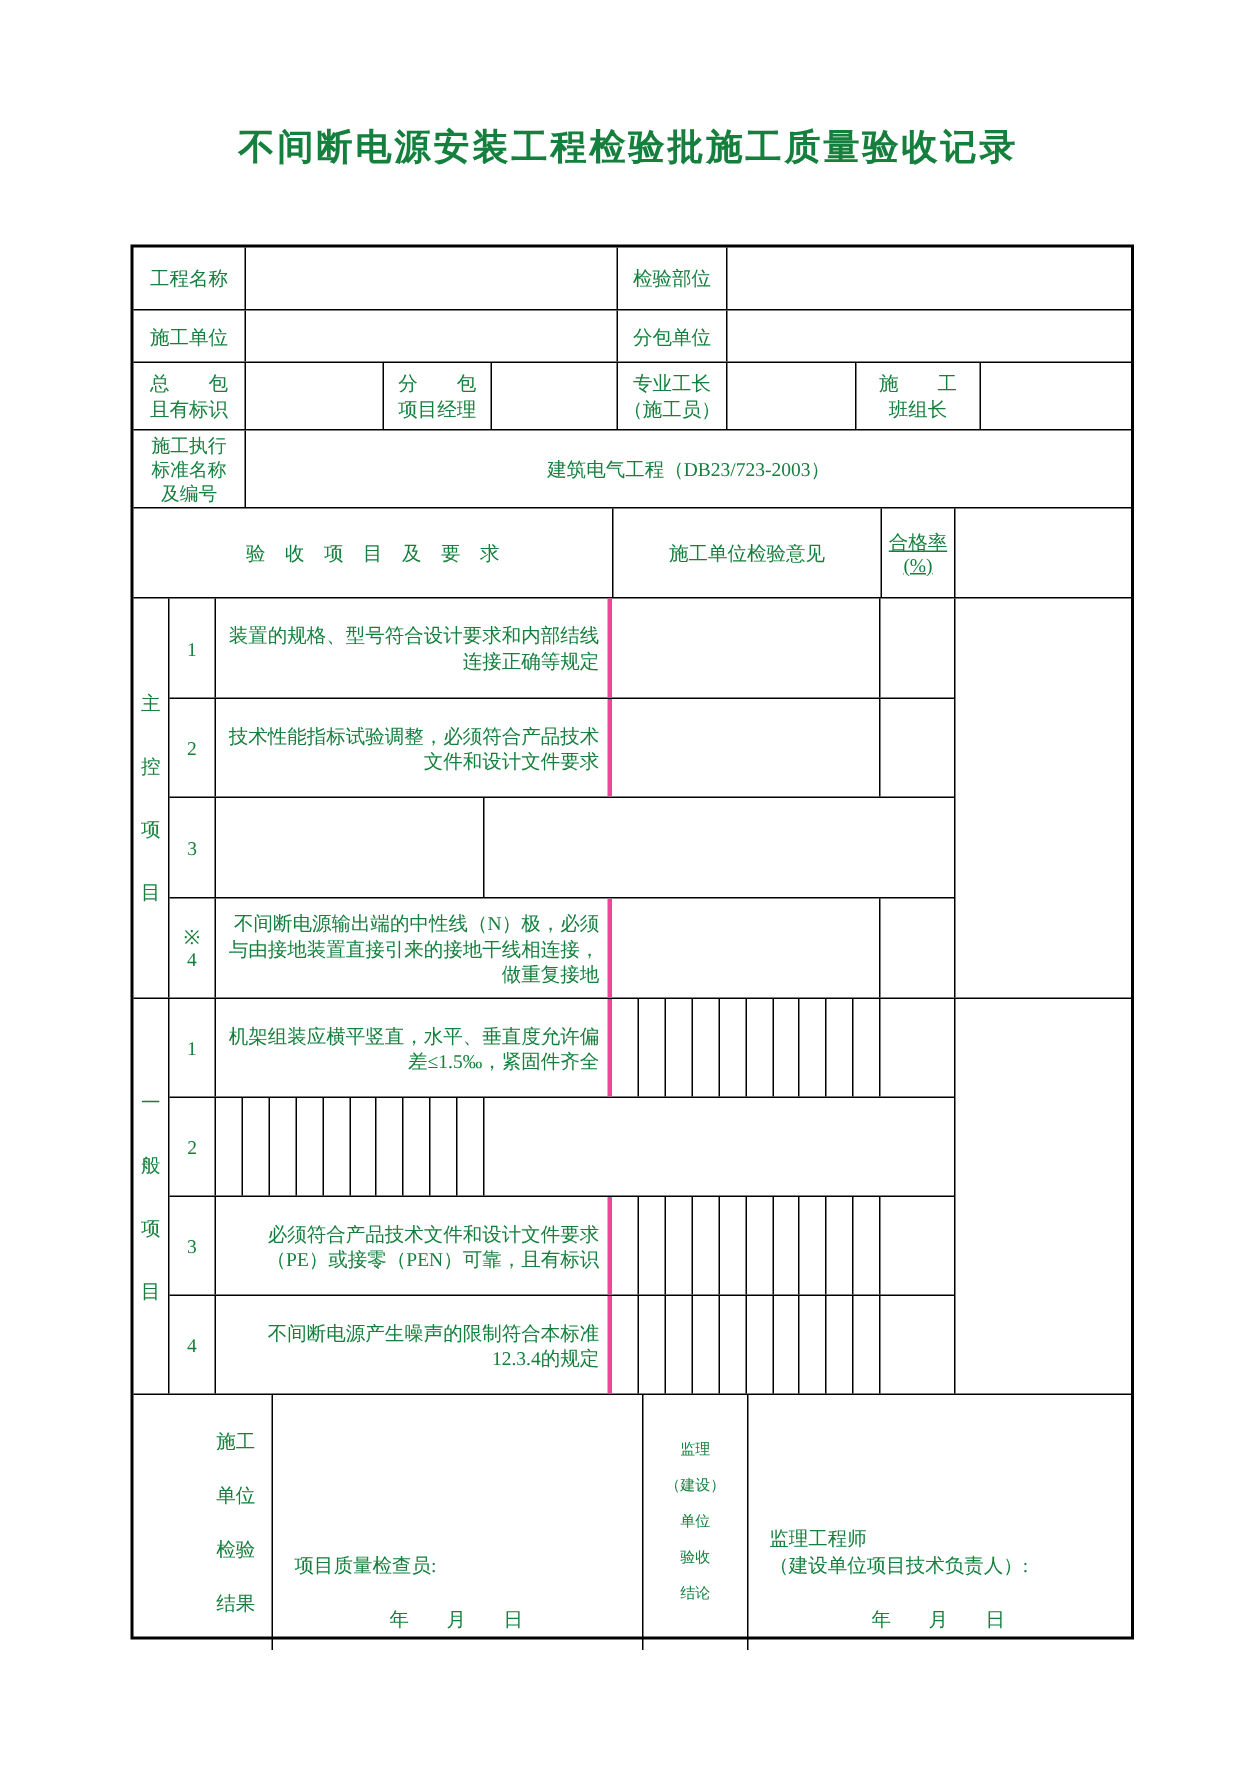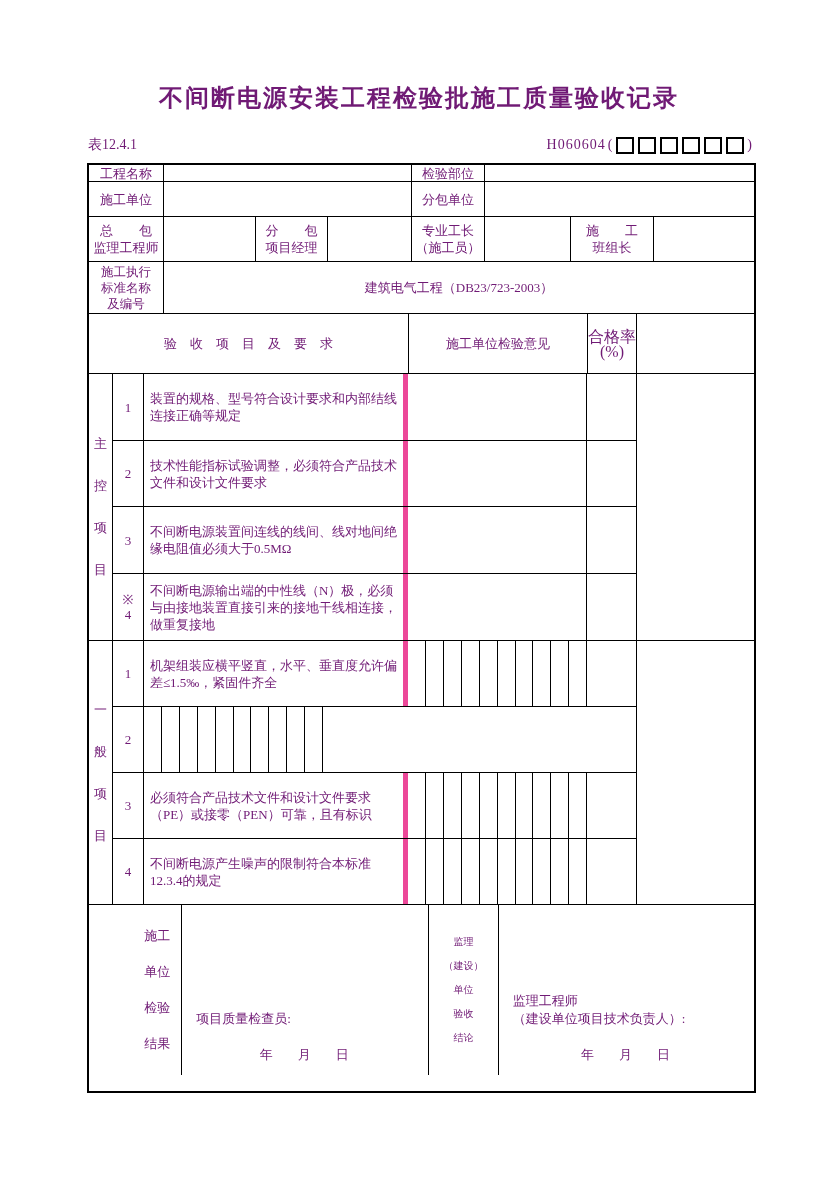--- a/index.html
+++ b/index.html
@@ -1,19 +1,19 @@
 <!DOCTYPE html>
 <html><head>
 <meta charset="utf-8">
 <style>
   * { margin:0; padding:0; box-sizing:border-box; }
   html,body { background:#ffffff; }
   .page {
     position:relative; width:838px; height:1186px; background:#ffffff;
-    font-family:"Liberation Serif","DejaVu Serif",serif; color:#701a75;
+    font-family:"Liberation Serif","DejaVu Serif",serif; color:#15803d;
     overflow:hidden;
   }
   .pre { white-space:pre-line; }
   .title {
     position:absolute; top:82px; left:0; width:100%;
     text-align:center; font-size:24px; font-weight:bold; letter-spacing:2px;
   }
   .meta {
     position:absolute; top:136px; left:88px; width:665px;
     display:flex; justify-content:space-between; align-items:center;
@@ -31,47 +31,47 @@
   }
   .band { display:flex; border-bottom:1px solid #000; }
   .band.bb0 { border-bottom:none;margin-left:44px; }
   .c {
     border-right:1px solid #000;
     display:flex; align-items:center; justify-content:center;
     text-align:center; line-height:17px;
   }
   .c.br0 { border-right:none; }
   
-  .hA { height:17px; } .hB { height:35px; } .hC { height:45px; }
+  .hA { height:42px; } .hB { height:35px; } .hC { height:45px; }
   .hD { height:52px; } .hE { height:60px; }
   .w75{width:75px} .w248{width:248px} .w73{width:73px} .w269{width:269px;}
   .w92{width:92px} .w72{width:72px} .w84{width:84px} .w86{width:86px}
   .w83{width:83px} .w100{width:100px}
   .w590{width:590px}
   .w320{width:320px} .w179{width:179px} .w49{width:49px} .w117{width:117px}
-  .hdr-rate{ font-size:16px; line-height:15px; }
+  .hdr-rate{ font-size:13px; line-height:15px;text-decoration:underline; }
   
   .items-band { }
   .vcell {
     width:24px; border-right:1px solid #000;
     display:flex; align-items:center; justify-content:center;
     text-align:center; line-height:42px; font-size:13px;
   }
   .rows-col { width:524px; display:flex; flex-direction:column; }
   .irow { display:flex; border-bottom:1px solid #000; }
   .irow.last { border-bottom:none; }
   .irow .num {
     width:31px; border-right:1px solid #000;
     display:flex; align-items:center; justify-content:center;
     text-align:center; line-height:15px;
   }
   .irow .txt {
-    width:265px; border-right:5px solid #ec4899;
+    width:265px; border-right:3px solid #ec4899;
     display:flex; align-items:center; justify-content:flex-start;
-    padding:4px 6px; text-align:left; line-height:17px;
+    padding:4px 6px; text-align:right; line-height:17px;
   }
   .irow .op { width:179px; border-right:1px solid #000; }
   .irow .grid { width:179px; border-right:1px solid #000; display:flex; }
   .gc { flex:1; border-right:1px solid #000; }
   .gc:last-child { border-right:none; }
   .irow .rate { width:49px; }
   .rows-col .irow > .rate { border-right:none; }
   .rows-col { border-right:1px solid #000; }
   .supcell { width:117px; }
   .h67{height:67px} .h66{height:66px} .h65{height:65px}
@@ -87,54 +87,40 @@
   .sign-line { margin-bottom:18px; line-height:18px; }
   .date-line { text-align:center; letter-spacing:6px; }
 </style>
 </head>
 <body>
 
 <div class="page">
 
   <div class="title">不间断电源安装工程检验批施工质量验收记录</div>
 
-  <div class="meta">
-    <div>表12.4.1</div>
-    <div class="code-wrap">
-      <span>H060604</span>
-      <span>(</span>
-      <span class="code-box"></span>
-      <span class="code-box"></span>
-      <span class="code-box"></span>
-      <span class="code-box"></span>
-      <span class="code-box"></span>
-      <span class="code-box"></span>
-      <span>)</span>
-    </div>
-  </div>
 
   <div class="tbl">
 
     <div class="band hA">
       <div class="c w75">工程名称</div>
       <div class="c w248"></div>
       <div class="c w73">检验部位</div>
       <div class="c w269 br0"></div>
     </div>
 
     <div class="band hB">
       <div class="c w75">施工单位</div>
       <div class="c w248"></div>
       <div class="c w73">分包单位</div>
       <div class="c w269 br0"></div>
     </div>
 
     <div class="band hC">
       <div class="c w75 pre">总　　包
-监理工程师</div>
+且有标识</div>
       <div class="c w92"></div>
       <div class="c w72 pre">分　　包
 项目经理</div>
       <div class="c w84"></div>
       <div class="c w73 pre">专业工长
 （施工员）</div>
       <div class="c w86"></div>
       <div class="c w83 pre">施　　工
 班组长</div>
       <div class="c w100 br0"></div>
@@ -167,21 +153,20 @@
           <div class="rate"></div>
         </div>
         <div class="irow h66">
           <div class="num pre">2</div>
           <div class="txt">技术性能指标试验调整，必须符合产品技术文件和设计文件要求</div>
           <div class="op"></div>
           <div class="rate"></div>
         </div>
         <div class="irow h67">
           <div class="num pre">3</div>
-          <div class="txt">不间断电源装置间连线的线间、线对地间绝缘电阻值必须大于0.5MΩ</div>
           <div class="op"></div>
           <div class="rate"></div>
         </div>
         <div class="irow h66 last">
           <div class="num pre">※
 4</div>
           <div class="txt">不间断电源输出端的中性线（N）极，必须与由接地装置直接引来的接地干线相连接，做重复接地</div>
           <div class="op"></div>
           <div class="rate"></div>
         </div>

